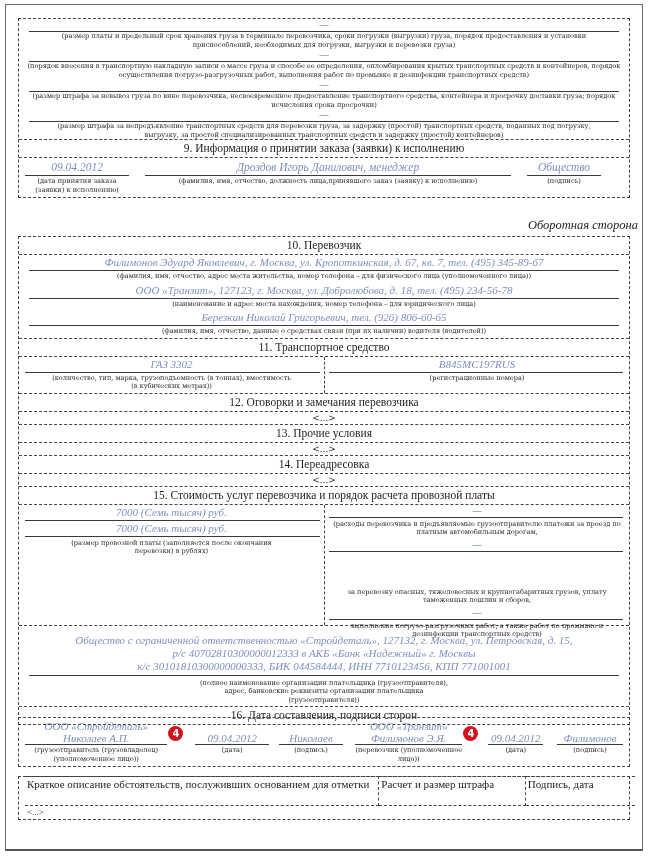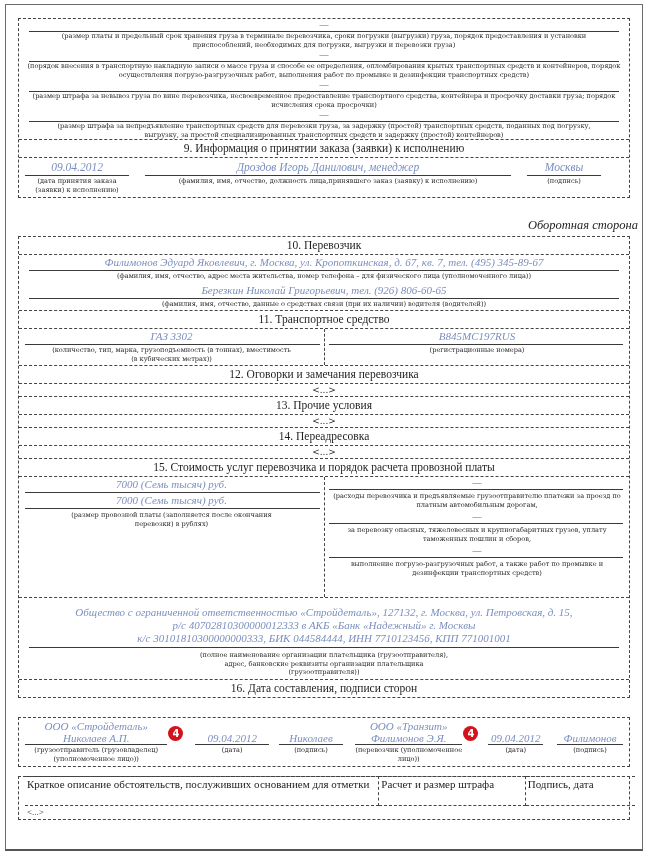--- a/index.html
+++ b/index.html
@@ -59,35 +59,40 @@
       <div class="val">09.04.2012</div>
       <div class="uline" style="margin:0 2px;"></div>
       <div class="hint">(дата принятия заказа (заявки) к исполнению)</div>
     </div>
     <div class="col" style="width:382px; padding-left:12px;">
       <div class="val">Дроздов Игорь Данилович, менеджер</div>
       <div class="uline" style="margin:0 2px;"></div>
       <div class="hint">(фамилия, имя, отчество, должность лица,принявшего заказ (заявку) к исполнению)</div>
     </div>
     <div class="col" style="width:90px; padding-left:12px;">
-      <div class="val">Москвы</div>
+      <div class="val">Общество</div>
       <div class="uline" style="margin:0 2px;"></div>
       <div class="hint">(подпись)</div>
     </div>
   </div>
 </div>
 
 <div class="reverse">Оборотная сторона</div>
 
 <div class="box" style="top:236px;">
   <div class="hdr">10. Перевозчик</div>
   <div>
     <div class="val" style="font-size:11px;">Филимонов Эдуард Яковлевич, г. Москва, ул. Кропоткинская, д. 67, кв. 7, тел. (495) 345-89-67</div>
     <div class="uline"></div>
     <div class="hint">(фамилия, имя, отчество, адрес места жительства, номер телефона – для физического лица (уполномоченного лица))</div>
+  </div>
+  <div>
+    <div class="val" style="font-size:11px;">ООО «Транзит», 127123, г. Москва, ул. Добролюбова, д. 18, тел. (495) 234-56-78</div>
+    <div class="uline"></div>
+    <div class="hint">(наименование и адрес места нахождения, номер телефона – для юридического лица)</div>
   </div>
   <div style="border-bottom:1px dashed #444;">
     <div class="val" style="font-size:11px;">Березкин Николай Григорьевич, тел. (926) 806-60-65</div>
     <div class="uline"></div>
     <div class="hint">(фамилия, имя, отчество, данные о средствах связи (при их наличии) водителя (водителей))</div>
   </div>
 
   <div class="hdr">11. Транспортное средство</div>
   <div class="row" style="border-bottom:1px dashed #444;">
     <div class="col" style="width:50%;">
@@ -124,21 +129,21 @@
     </div>
     <div class="col vsep" style="width:50%;">
       <div>
         <div class="dash-val">—</div>
         <div class="uline" style="margin:0 6px 0 4px;"></div>
         <div class="hint" style="padding:2px 8px 2px;">(расходы перевозчика и предъявляемые грузоотправителю платежи за проезд по платным автомобильным дорогам,</div>
       </div>
       <div>
         <div class="dash-val">—</div>
         <div class="uline" style="margin:0 6px 0 4px;"></div>
-        <div class="hint" style="padding:2px 8px 2px;">за перевозку опасных, тяжеловесных и крупногабаритных грузов, уплату таможенных пошлин и сборов,</div>
+        <div class="hint" style="padding:2px 8px 2px;margin-top:34px;">за перевозку опасных, тяжеловесных и крупногабаритных грузов, уплату таможенных пошлин и сборов,</div>
       </div>
       <div>
         <div class="dash-val">—</div>
         <div class="uline" style="margin:0 6px 0 4px;"></div>
         <div class="hint" style="padding:2px 20px 2px;">выполнение погрузо-разгрузочных работ, а также работ по промывке и дезинфекции транспортных средств)</div>
       </div>
     </div>
   </div>
   <div style="border-bottom:1px dashed #444;margin-top:6px;">
     <div class="val" style="font-size:11px; line-height:13px; padding-top:2px;">Общество с ограниченной ответственностью «Стройдеталь», 127132, г. Москва, ул. Петровская, д. 15,</div>

